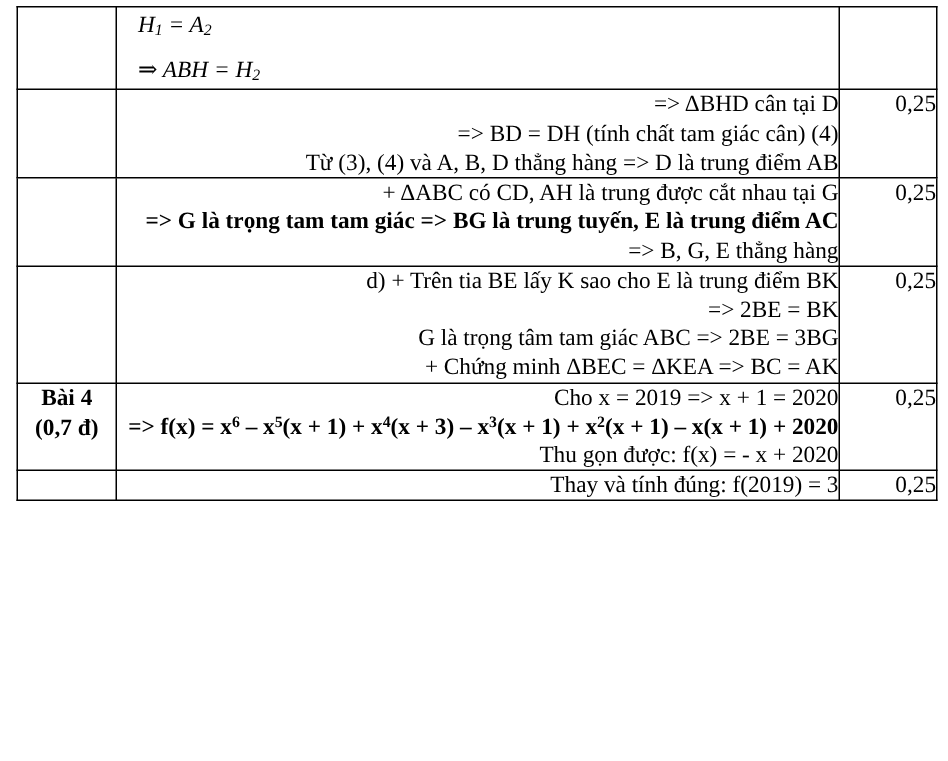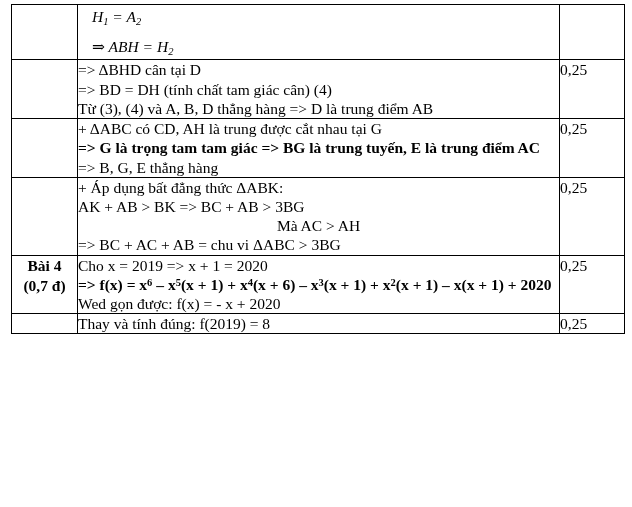--- a/index.html
+++ b/index.html
@@ -48,29 +48,30 @@
     padding: 3px 2px 2px 2px;
     line-height: 1.3;
   }
   td.label-cell .lbl-line { display: block; }
 
   td.body-cell {
     padding: 3px 5px 3px 8px;
   }
 
   td.score-cell {
-    text-align: left;
+    text-align: right;
     vertical-align: middle;
     padding: 2px 4px;
     white-space: nowrap;
   }
 
   .line {
     display: block;
     white-space: nowrap;
+    text-align: right;
   }
   .line.wrap { white-space: normal; font-weight: bold; }
   .line.center { text-align: center; }
 
   .math-italic {
     font-style: italic;
     display: block;
     padding: 2px 0 4px 14px;
     white-space: nowrap;
   }
@@ -114,49 +115,49 @@
       <tr>
         <td class="label-cell"></td>
         <td class="body-cell">
           <span class="line">+ ΔABC có CD, AH là trung được cắt nhau tại G</span>
           <span class="line wrap">=&gt; G là trọng tam tam giác =&gt; BG là trung tuyến, E là trung điểm AC</span>
           <span class="line">=&gt; B, G, E thẳng hàng</span>
         </td>
         <td class="score-cell">0,25</td>
       </tr>
 
-
       <tr>
         <td class="label-cell"></td>
         <td class="body-cell">
-          <span class="line">+ Áp dụng bất đẳng thức ΔABK:</span>
-          <span class="line">AK + AB &gt; BK =&gt; BC + AB &gt; 3BG</span>
-          <span class="line center">Mà AC &gt; AH</span>
-          <span class="line">=&gt; BC + AC + AB = chu vi ΔABC &gt; 3BG</span>
+          <span class="line">d) + Trên tia BE lấy K sao cho E là trung điểm BK</span>
+          <span class="line">=&gt; 2BE = BK</span>
+          <span class="line">G là trọng tâm tam giác ABC =&gt; 2BE = 3BG</span>
+          <span class="line">+ Chứng minh ΔBEC = ΔKEA =&gt; BC = AK</span>
         </td>
         <td class="score-cell">0,25</td>
       </tr>
+
 
       <tr>
         <td class="label-cell">
           <span class="lbl-line">Bài 4</span>
           <span class="lbl-line">(0,7 đ)</span>
         </td>
         <td class="body-cell">
           <span class="line">Cho x = 2019 =&gt; x + 1 = 2020</span>
-          <span class="line wrap"><span>=&gt; f(x) = x</span><sup>6</sup><span> – x</span><sup>5</sup><span>(x + 1) + x</span><sup>4</sup><span>(x + 6) – x</span><sup>3</sup><span>(x + 1) + x</span><sup>2</sup><span>(x + 1) – x(x + 1) + 2020</span></span>
-          <span class="line">Wed gọn được: f(x) = - x + 2020</span>
+          <span class="line wrap"><span>=&gt; f(x) = x</span><sup>6</sup><span> – x</span><sup>5</sup><span>(x + 1) + x</span><sup>4</sup><span>(x + 3) – x</span><sup>3</sup><span>(x + 1) + x</span><sup>2</sup><span>(x + 1) – x(x + 1) + 2020</span></span>
+          <span class="line">Thu gọn được: f(x) = - x + 2020</span>
         </td>
         <td class="score-cell">0,25</td>
       </tr>
 
       <tr>
         <td class="label-cell"></td>
         <td class="body-cell">
-          <span class="line">Thay và tính đúng: f(2019) = 8</span>
+          <span class="line">Thay và tính đúng: f(2019) = 3</span>
         </td>
         <td class="score-cell">0,25</td>
       </tr>
 
     </tbody>
   </table>
 
 </div>
 
 </body></html>

